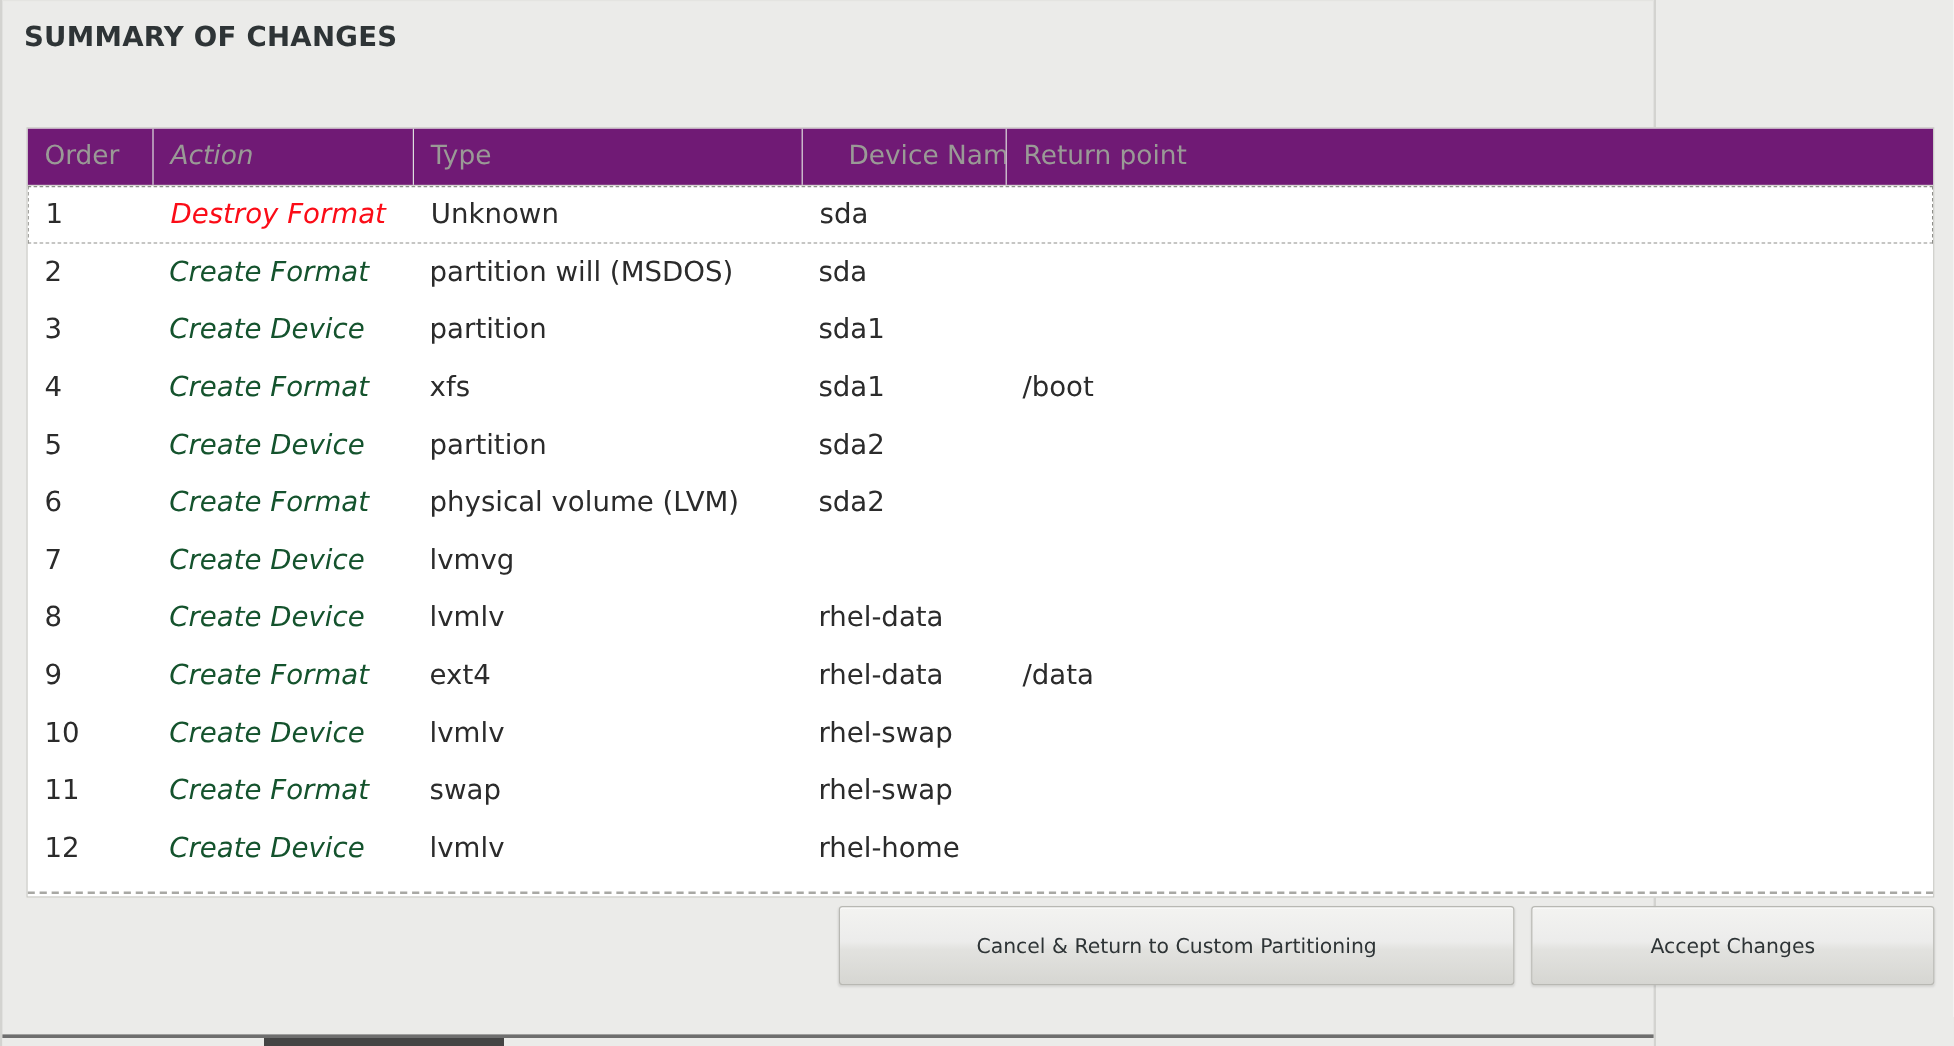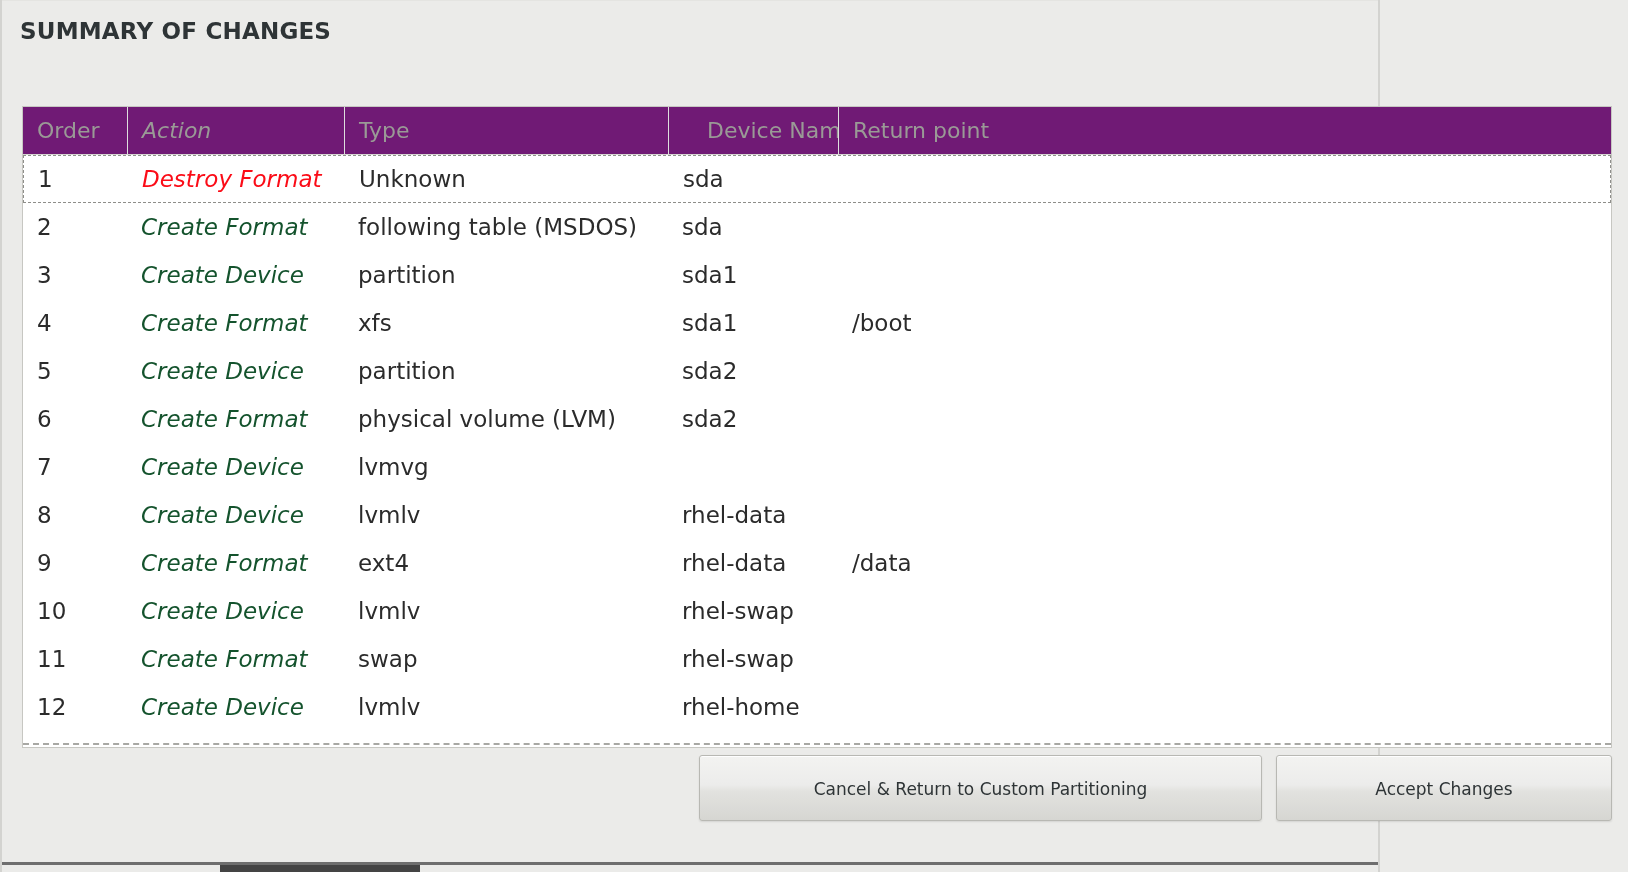--- a/index.html
+++ b/index.html
@@ -221,21 +221,21 @@
         <div class="row focused">
           <div class="cell c-order">1</div>
           <div class="cell c-action act-destroy">Destroy Format</div>
           <div class="cell c-type">Unknown</div>
           <div class="cell c-device">sda</div>
           <div class="cell c-mount"></div>
         </div>
         <div class="row">
           <div class="cell c-order">2</div>
           <div class="cell c-action act-create">Create Format</div>
-          <div class="cell c-type">following table (MSDOS)</div>
+          <div class="cell c-type">partition will (MSDOS)</div>
           <div class="cell c-device">sda</div>
           <div class="cell c-mount"></div>
         </div>
         <div class="row">
           <div class="cell c-order">3</div>
           <div class="cell c-action act-create">Create Device</div>
           <div class="cell c-type">partition</div>
           <div class="cell c-device">sda1</div>
           <div class="cell c-mount"></div>
         </div>

